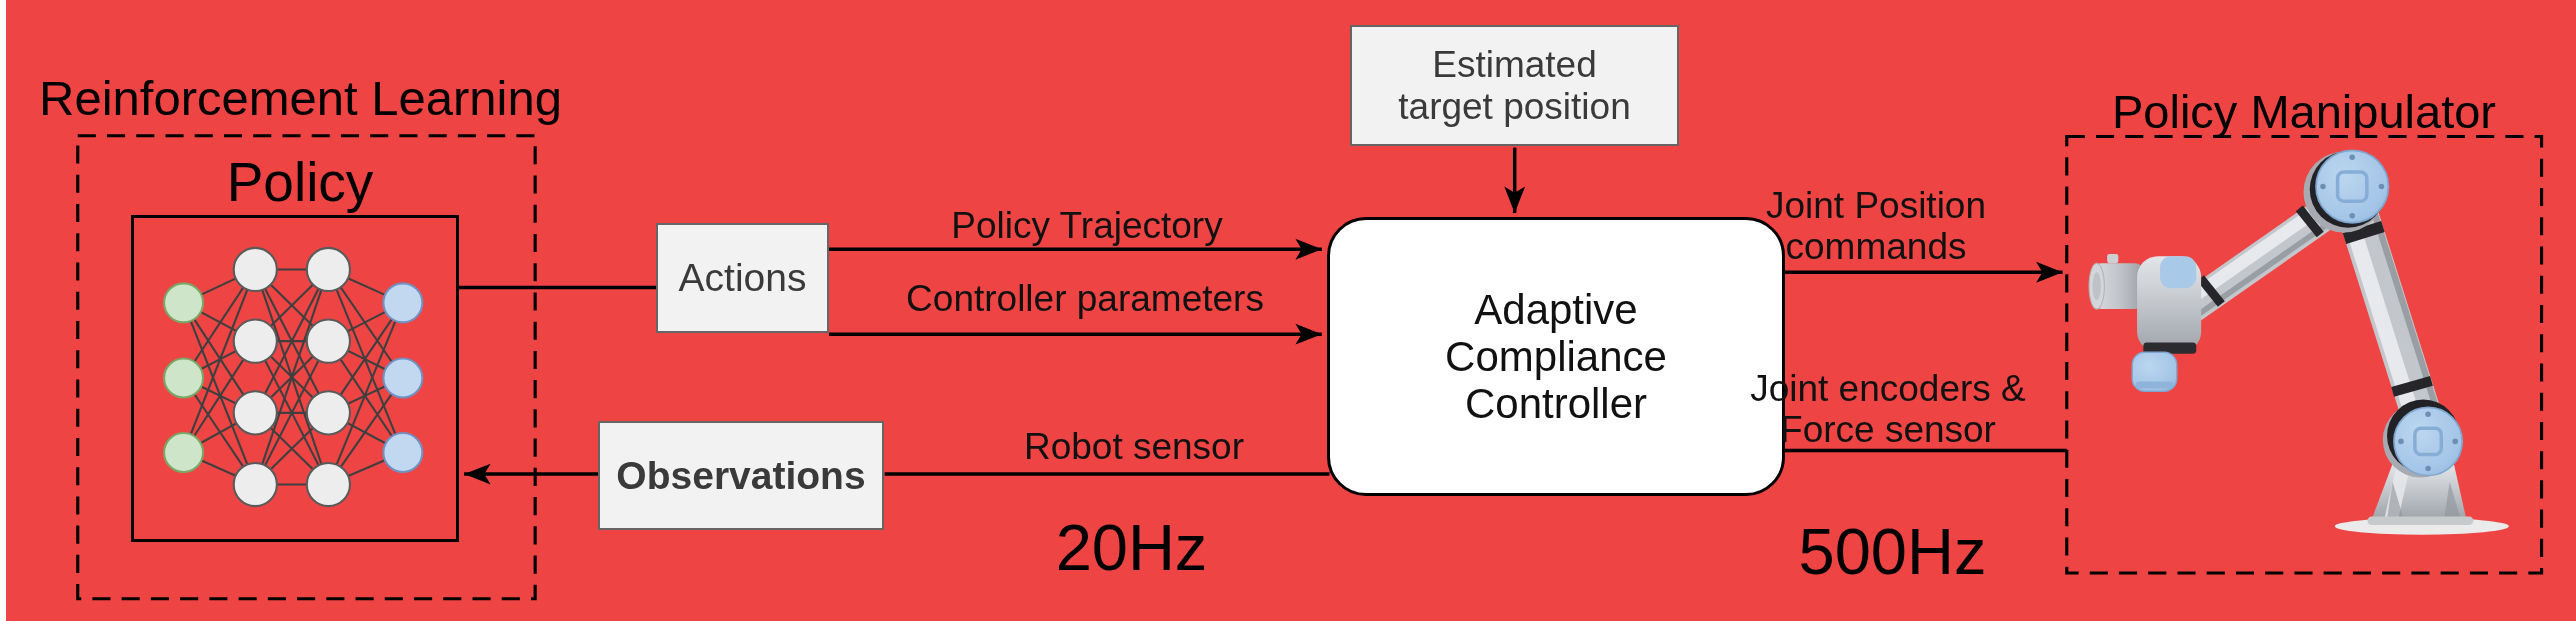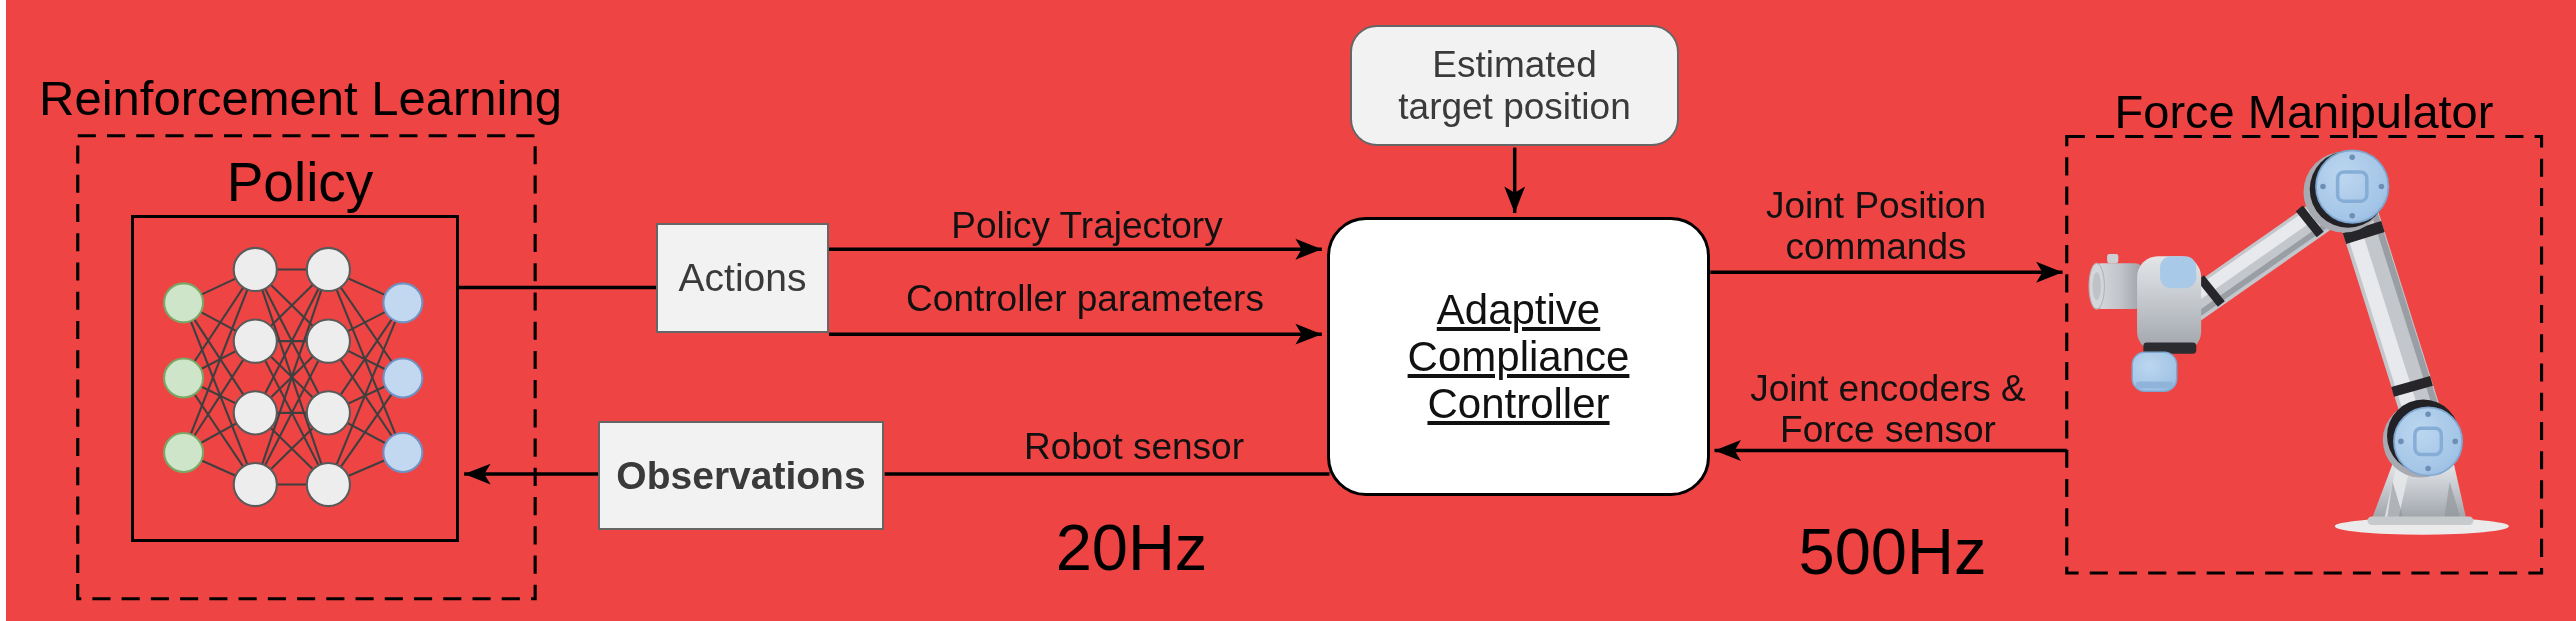--- a/index.html
+++ b/index.html
@@ -17,21 +17,21 @@
   .controller-box{
     display:flex;align-items:center;justify-content:center;text-align:center;
     background:#ffffff;border:3.5px solid #000;border-radius:39px;color:#111;
   }
   .lbl{text-align:center;color:#111;}
   .preline{white-space:pre-line;}
   .t-title{font-size:49px;color:#000;white-space:nowrap;}
   .t-subtitle{font-size:55px;color:#000;}
   .t-boxlabel{font-size:39px;}
   .t-ctrl{font-size:42px;line-height:1.12;}
-  .t-small{font-size:37px;line-height:1.12;border-radius:27px;}
+  .t-small{font-size:37px;line-height:1.12;}
   .t-edge{font-size:37px;white-space:nowrap;}
   .t-rate{font-size:65px;color:#000;}
 </style>
 </head>
 <body>
 
 <div class="canvas">
 
   <svg class="layer" width="2576" height="621" viewBox="0 0 3700 892">
     <defs>
@@ -184,36 +184,36 @@
 
   <div class="abs outline-box" style="left:125px;top:215px;width:328px;height:327px;"></div>
 
   <div class="abs box t-boxlabel" style="left:650px;top:223px;width:173px;height:110px;">Actions</div>
 
   <div class="abs box t-boxlabel" style="left:592px;top:421px;width:286px;height:109px;font-weight:bold;">Observations</div>
 
   <div class="abs box t-small preline" style="left:1344px;top:25px;width:329px;height:121px;">Estimated
 target position</div>
 
-  <div class="abs controller-box t-ctrl preline" style="left:1321px;top:217px;width:383px;height:279px;text-decoration:underline;">Adaptive
+  <div class="abs controller-box t-ctrl preline" style="left:1321px;top:217px;width:458px;height:279px;">Adaptive
 Compliance
 Controller</div>
 
   <div class="abs lbl t-edge" style="left:872px;top:205px;width:418px;">Policy Trajectory</div>
 
   <div class="abs lbl t-edge" style="left:870px;top:278px;width:418px;">Controller parameters</div>
 
   <div class="abs lbl t-edge" style="left:919px;top:426px;width:418px;">Robot sensor</div>
 
   <div class="abs lbl t-rate" style="left:1021px;top:510px;width:209px;">20Hz</div>
 
   <div class="abs lbl t-small preline" style="left:1696px;top:185px;width:348px;">Joint Position
 commands</div>
 
   <div class="abs lbl t-small preline" style="left:1704px;top:368px;width:348px;padding-left:8px;">Joint encoders &amp;
 Force sensor</div>
 
   <div class="abs lbl t-rate" style="left:1782px;top:514px;width:209px;">500Hz</div>
 
-  <div class="abs lbl" style="left:2089px;top:84px;width:418px;font-size:47px;color:#000;">Force Manipulator</div>
+  <div class="abs lbl" style="left:2089px;top:84px;width:418px;font-size:47px;color:#000;">Policy Manipulator</div>
 
 </div>
 
 
 </body></html>

